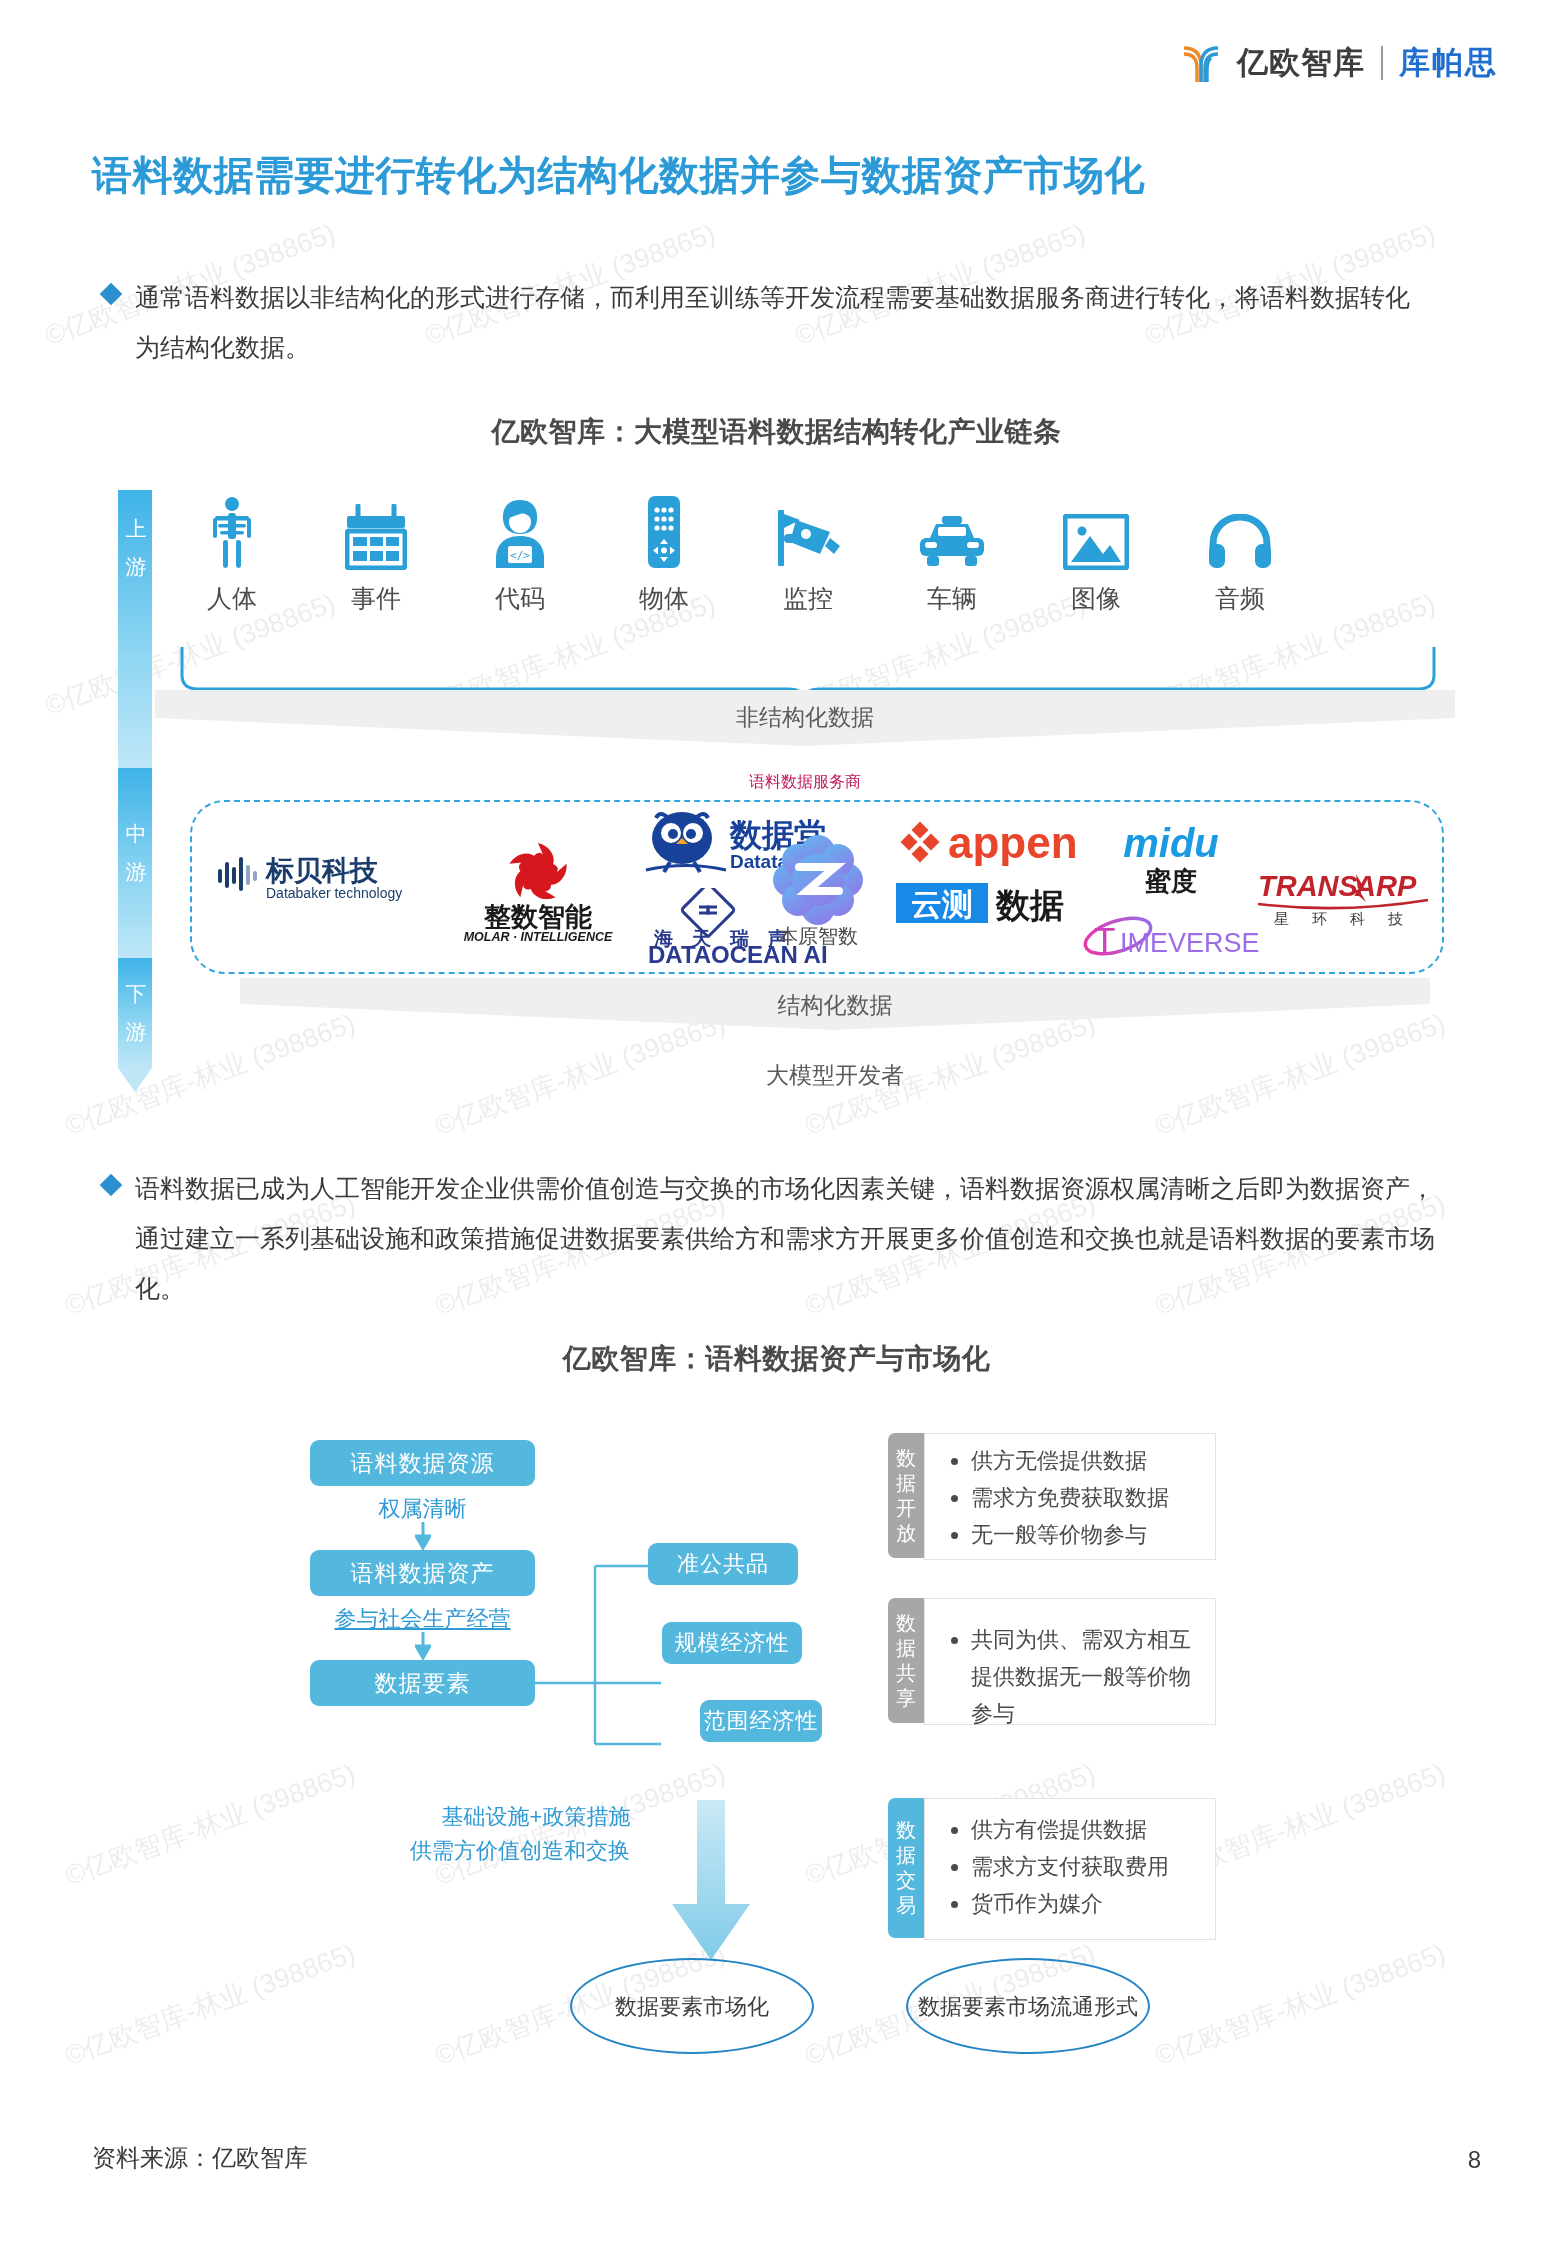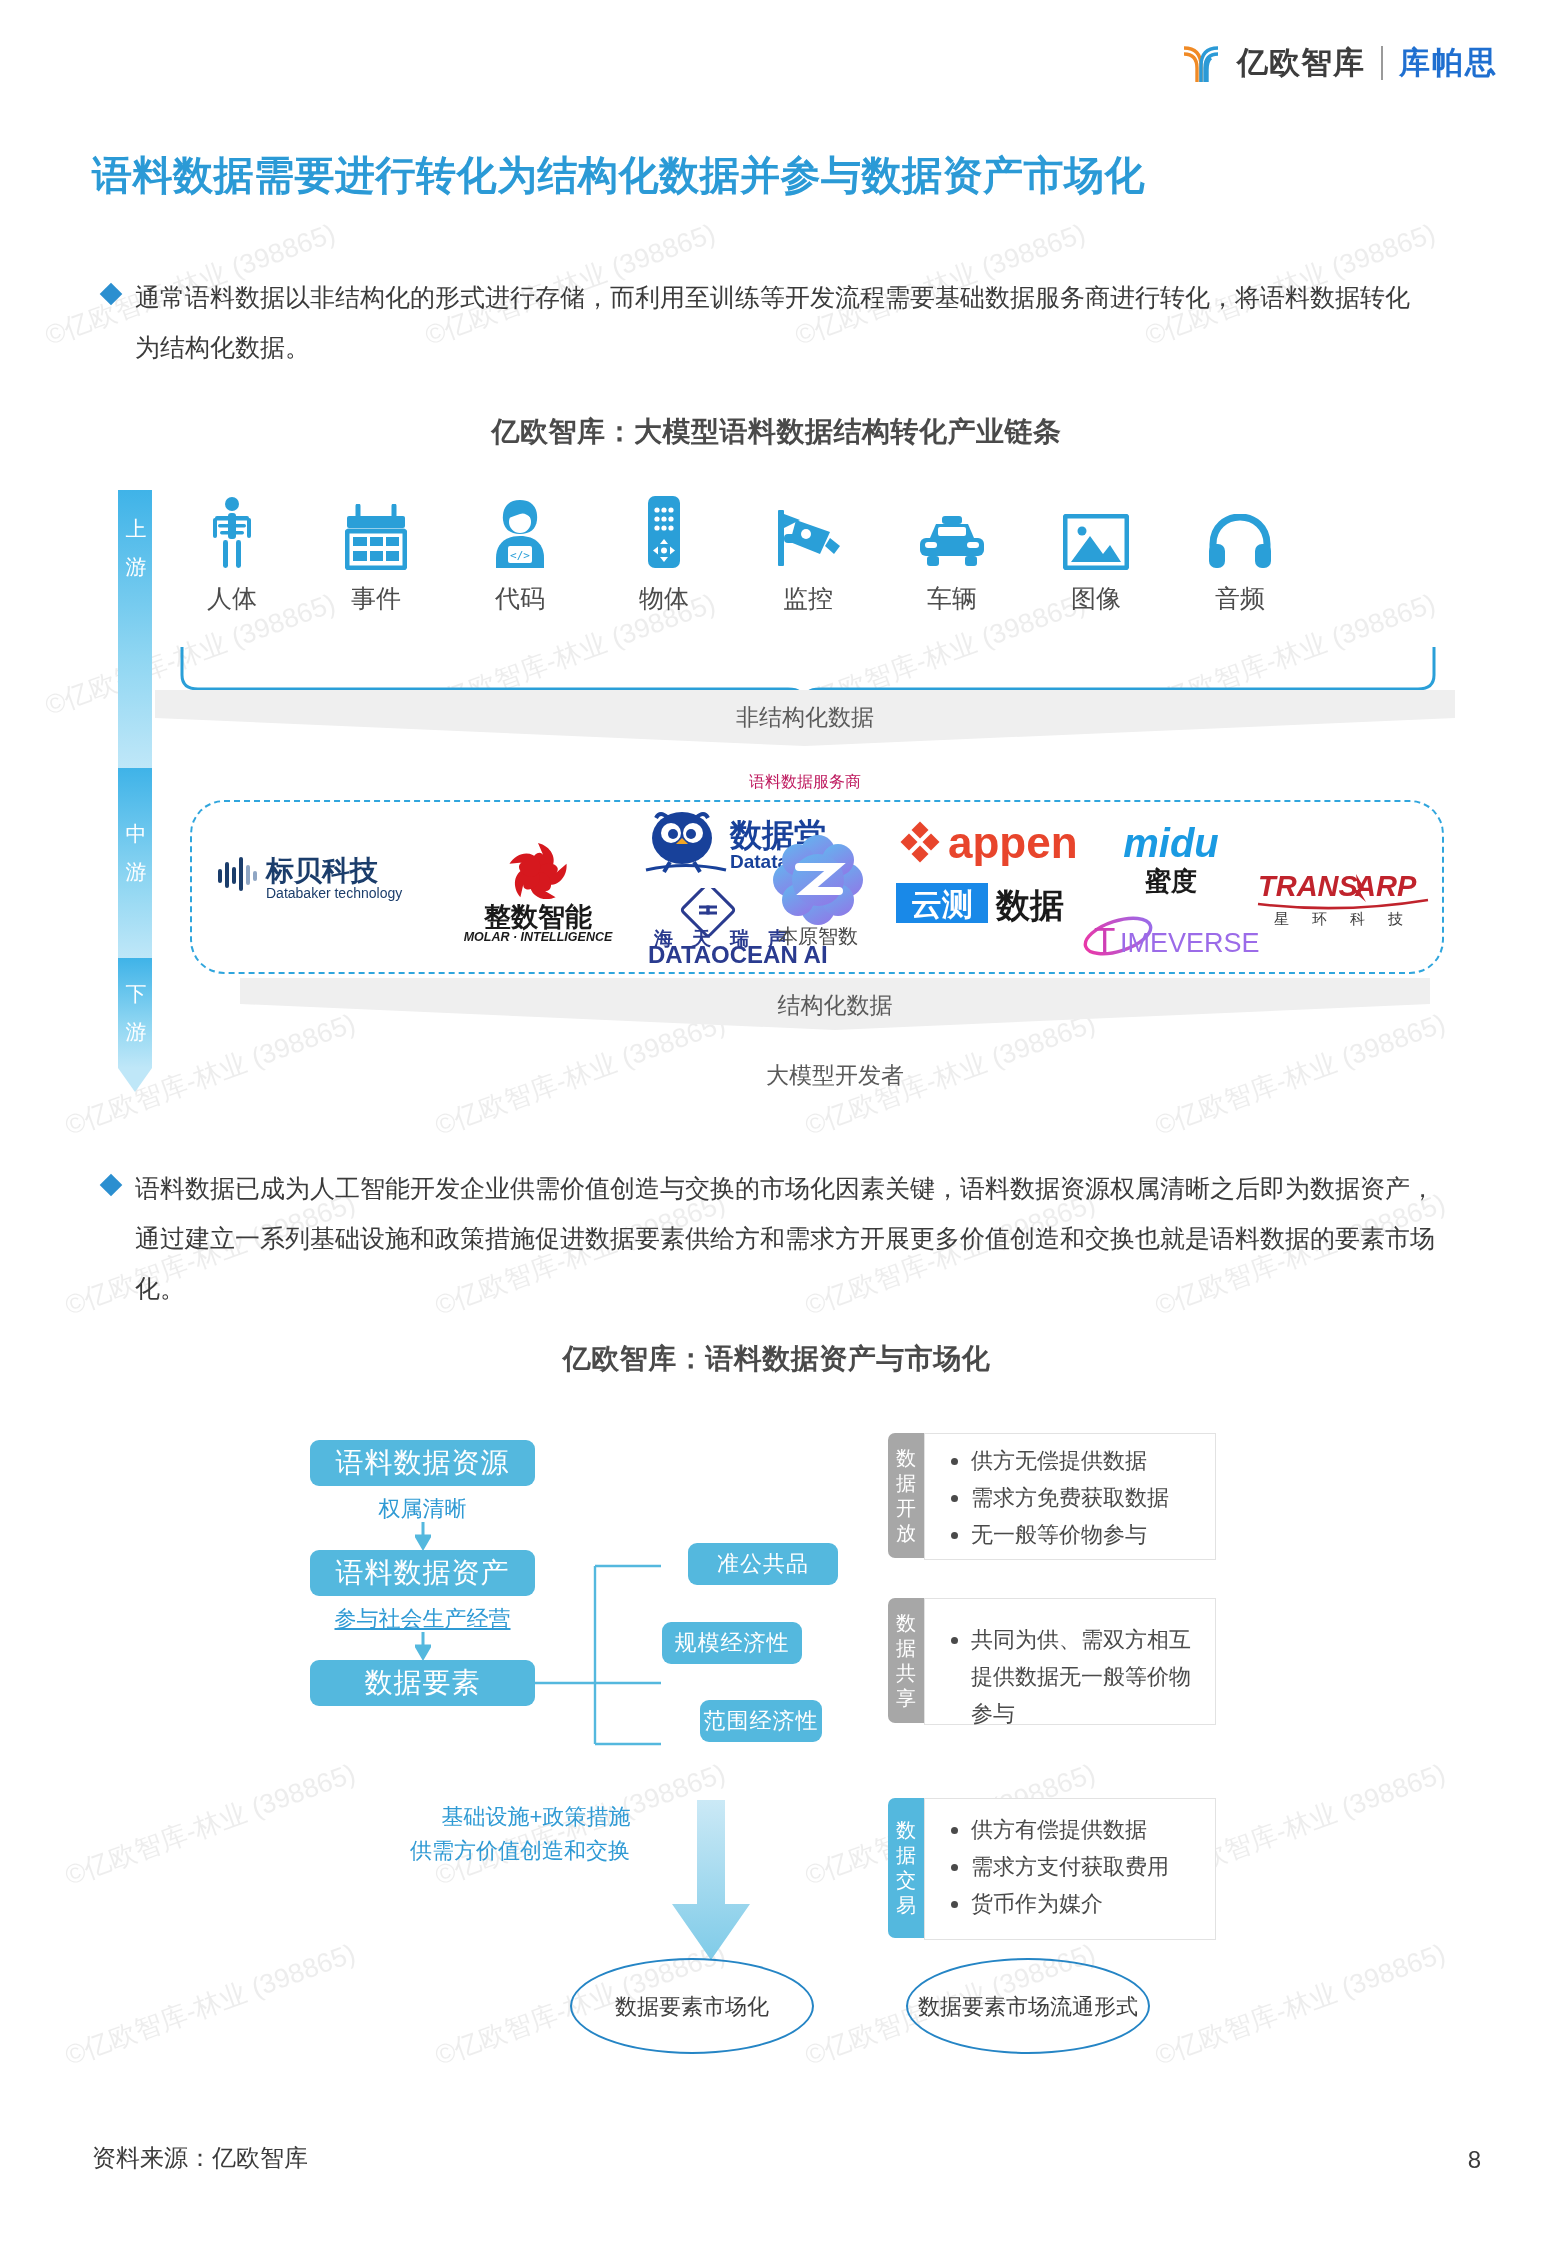--- a/index.html
+++ b/index.html
@@ -73,21 +73,21 @@
     position:absolute;border:2.5px dashed #2fa5dd;border-radius:34px;
   }
   .svc-title{position:absolute;font-size:16px;color:#be185d;text-align:center;}
 
   
   .logo-tile{position:absolute;text-align:center;}
 
   
   .box{
     position:absolute;background:#54b8de;border-radius:9px;
-    color:#fff;font-size:28px;display:flex;align-items:center;justify-content:center;
+    color:#fff;font-size:23px;display:flex;align-items:center;justify-content:center;
     letter-spacing:1px;
   }
   .blue-note{position:absolute;font-size:22px;color:#2f9ad4;text-align:center;white-space:nowrap;}
   .tab{
     position:absolute;background:#a7a7a7;border-radius:7px 0 0 7px;
     color:#fff;font-size:20px;width:36px;
     display:flex;align-items:center;justify-content:center;text-align:center;
     line-height:25px;letter-spacing:0;
   }
   .tab.blue{background:#54b8de;}
@@ -489,21 +489,21 @@
   <svg class="brace" style="left:415px;top:1632px;" width="16" height="28">
     <path d="M8 0 v16 M1 14 l7 12 l7 -12 z" stroke="#54b8de" stroke-width="3" fill="#54b8de"></path>
   </svg>
 
   <div class="box" style="left:310px;top:1660px;width:225px;height:46px;">数据要素</div>
 
   <svg class="brace" style="left:535px;top:1560px;" width="130" height="190">
     <path d="M0 123 H60 M60 6 V184 M60 6 H126 M60 123 H126 M60 184 H126" stroke="#54b8de" stroke-width="2.4" fill="none"></path>
   </svg>
 
-  <div class="box" style="left:688px;top:1543px;width:150px;height:42px;font-size:22px;">准公共品</div>
+  <div class="box" style="left:648px;top:1543px;width:150px;height:42px;font-size:22px;">准公共品</div>
   <div class="box" style="left:662px;top:1622px;width:140px;height:42px;font-size:22px;">规模经济性</div>
   <div class="box" style="left:700px;top:1700px;width:122px;height:42px;font-size:22px;">范围经济性</div>
 
   <div class="tab" style="left:888px;top:1433px;height:125px;">数据开放</div>
   <div class="panel" style="left:924px;top:1433px;width:290px;height:125px;">
     <ul>
       <li>供方无偿提供数据</li>
       <li>需求方免费获取数据</li>
       <li>无一般等价物参与</li>
     </ul>

